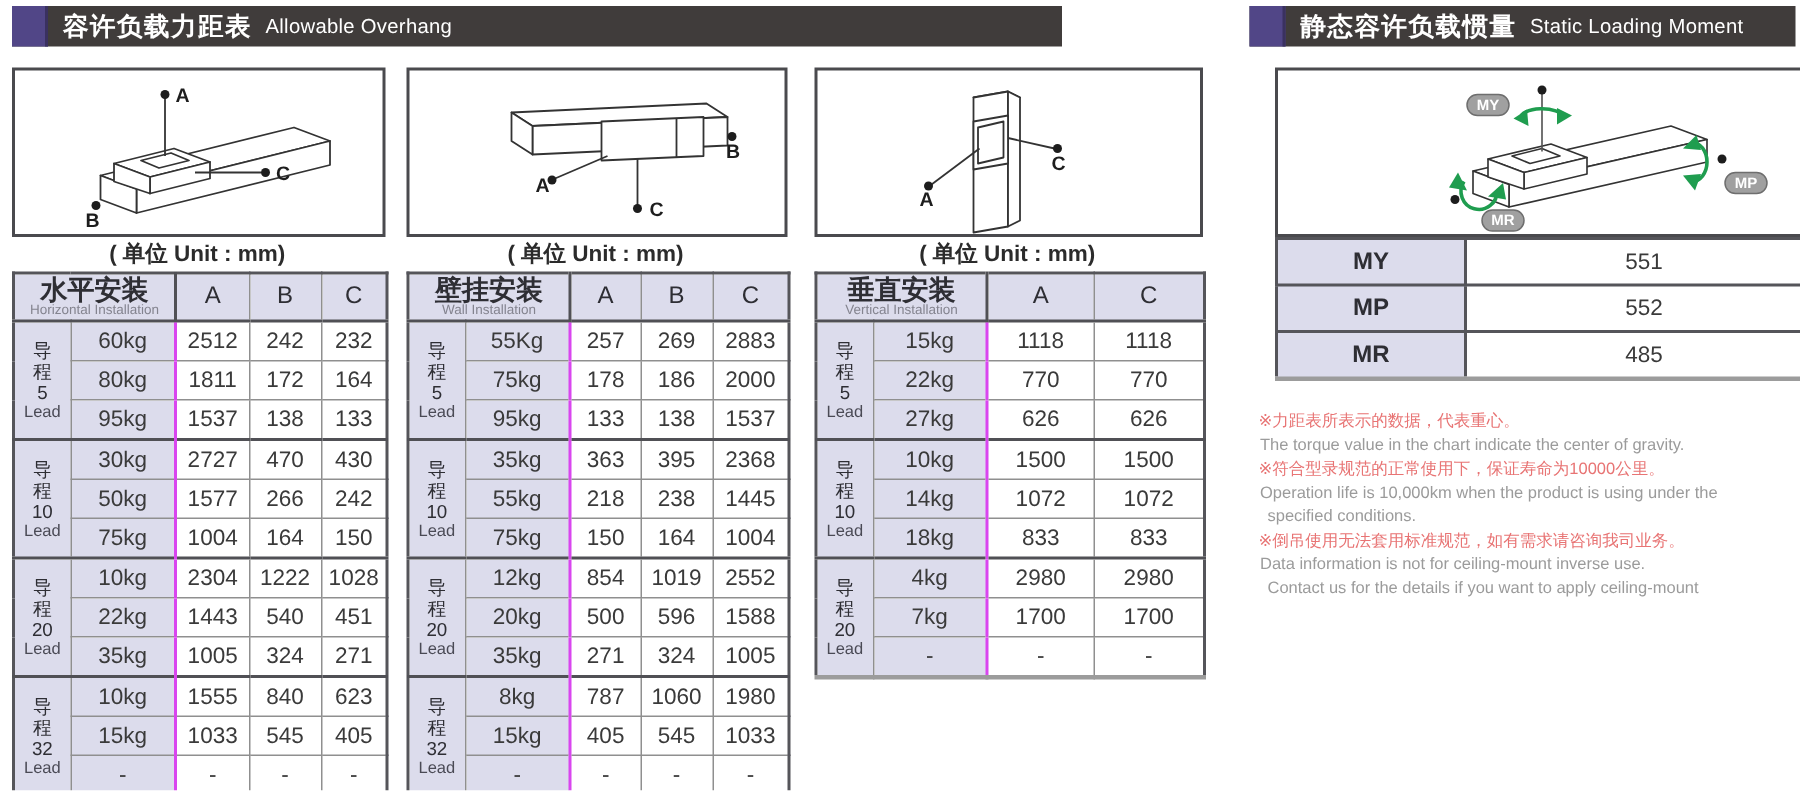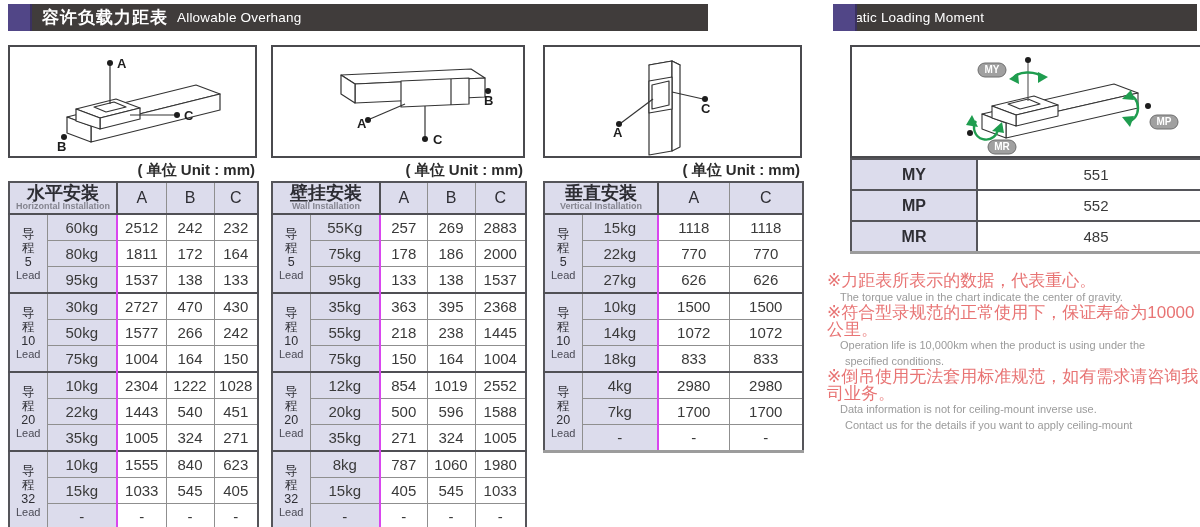--- a/index.html
+++ b/index.html
@@ -10,66 +10,67 @@
   
   .secbar { position:absolute; top:4px; height:27px; background:#403c3b; color:#fff;
             display:flex; align-items:center; }
   .secbar .psq { position:absolute; left:0; top:0; width:22px; height:27px; background:#514687;
                  border-right:2px solid #3a3160; }
   .secbar .zh { margin-left:34px; font-size:17px; font-weight:bold; letter-spacing:1px; }
   .secbar .en { margin-left:9px; font-size:13.5px; font-weight:normal; letter-spacing:0.2px; }
   
   .block { position:absolute; top:45px; }
   .dbox { border:2px solid #4a4a4e; background:#fff; height:113px; box-sizing:border-box; }
-  .unitlab { height:23px; line-height:23px; text-align:right; font-size:15px; font-weight:bold;
+  .unitlab { height:23px; line-height:23px; text-align:center; font-size:15px; font-weight:bold;
              color:#2b2b2b; padding-right:2px; }
   
   table.spec { border-collapse:collapse; table-layout:fixed; width:100%;
                border:2px solid #55555a; border-bottom:3px solid #9c9c9c; background:#fff; }
   table.spec th, table.spec td { border:1px solid #8f8f8f; text-align:center; vertical-align:middle;
                padding:0; overflow:hidden; }
   table.spec thead th { background:#dcdcec; height:30px; border-bottom:2px solid #505055; }
   table.spec th.tname { border-right:2px solid #505055; }
   .tname-zh { font-size:18px; font-weight:bold; color:#2e2e34; line-height:16px; }
-  .tname-en { font-size:9px; font-weight:bold; color:#84848f; line-height:10px; }
+  .tname-en { font-size:9px; font-weight:normal; color:#84848f; line-height:10px; }
   table.spec th.colh { font-size:16px; font-weight:normal; color:#2e2e34; }
   table.spec tbody td { height:25px; font-size:15px; color:#3a3a3a; }
   table.spec td.kg { background:#dcdcec; border-right:2px solid #d946ef; }
   table.spec td.gcell { background:#dcdcec; border-right:1px solid #8f8f8f; }
   table.spec tr.gstart td { border-top:2px solid #505055; }
   .gbox { display:flex; flex-direction:column; align-items:center; justify-content:center; gap:1px; }
   .gchar,.gnum { font-size:12.5px; line-height:13px; color:#2e2e34; }
   .gword { font-size:11px; line-height:10px; color:#4a4a55; }
   
   table.moment { border-collapse:collapse; table-layout:fixed; width:100%;
                  border:2px solid #55555a; border-bottom:3px solid #9c9c9c; background:#fff; }
   table.moment td { border:2px solid #55555a; height:27px; text-align:center; vertical-align:middle; }
   td.mlabel { background:#dcdcec; font-weight:bold; font-size:16px; color:#2e2e34; }
   td.mvalue { font-size:15px; color:#3a3a3a; }
   
   .notes { position:absolute; left:827px; top:273px; width:373px; }
-  .note-zh { color:#e87474; font-size:17px; line-height:16.5px; }
+  .note-zh { color:#e87474; font-size:11px; line-height:16.5px;margin-left:12px; }
   .note-en { color:#9b9b9b; font-size:11px; line-height:15.5px; padding-left:13px; }
   .note-en.cont { padding-left:18px; }
   
   svg text.ptlabel { font-family:"Liberation Sans",sans-serif; font-size:13px; font-weight:bold; fill:#1d1d1d; }
   svg text.badgetxt { font-family:"Liberation Sans",sans-serif; font-size:10px; font-weight:bold; fill:#ffffff; }
 </style>
 </head>
 <body>
 
 <div class="canvas">
 
   <div class="secbar" style="left:8px; width:700px;">
     <div class="psq"></div>
     <span class="zh">容许负载力距表</span>
     <span class="en">Allowable Overhang</span>
   </div>
   <div class="secbar" style="left:833px; width:364px;">
     <div class="psq"></div>
+    <span class="zh">静态容许负载惯量</span>
     <span class="en">Static Loading Moment</span>
   </div>
 
   <div class="block" style="left:8px; width:249px;">
     <div class="dbox">
       <svg width="245" height="109" viewBox="0 0 245 109">
         <g fill="#ffffff" stroke="#333" stroke-width="1.2" stroke-linejoin="round">
           <polygon points="57,70 186,38 210,47 81,79"></polygon>
           <polygon points="81,79 210,47 210,63 81,95"></polygon>
           <polygon points="57,70 81,79 81,95 57,86"></polygon>

